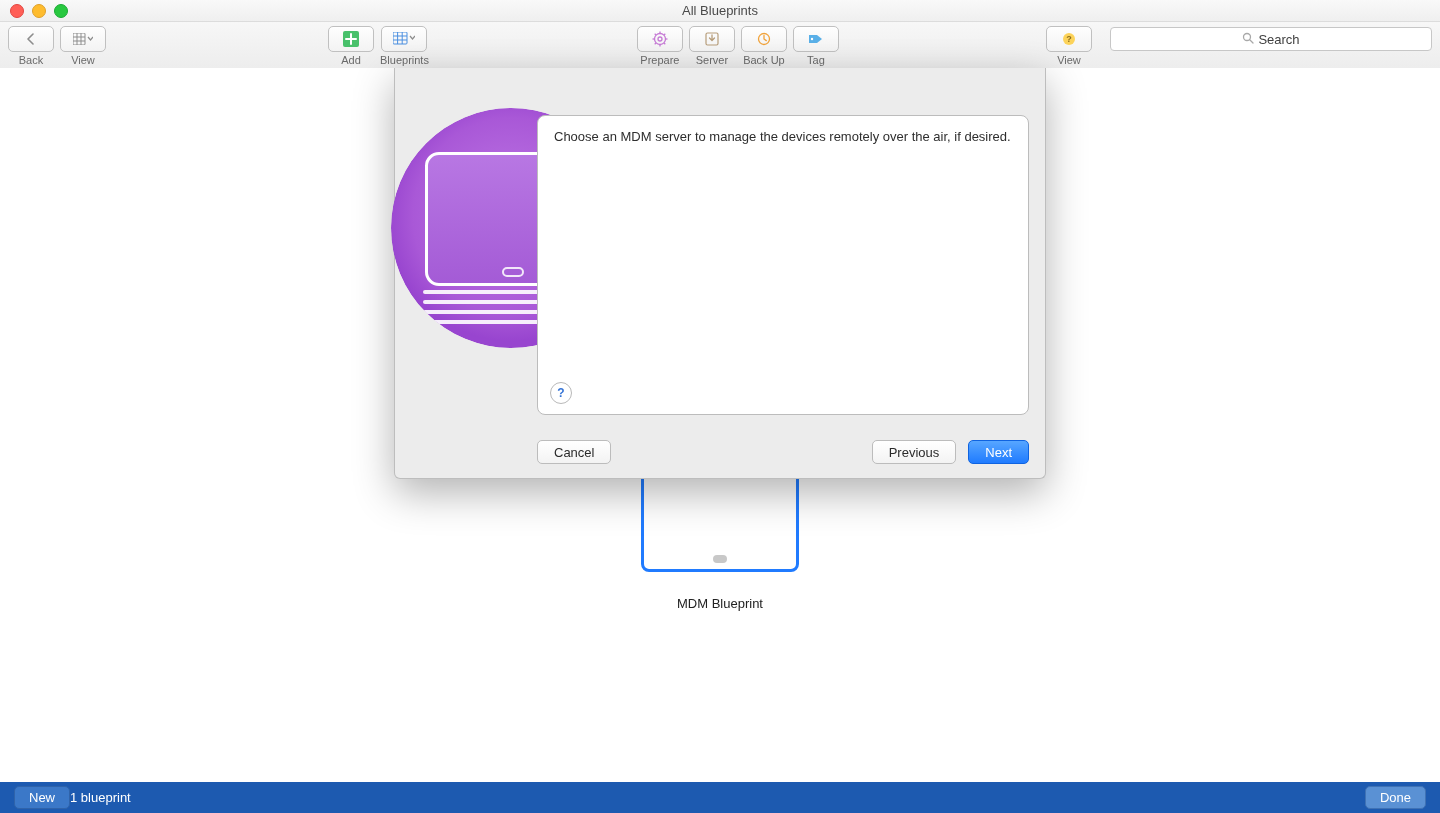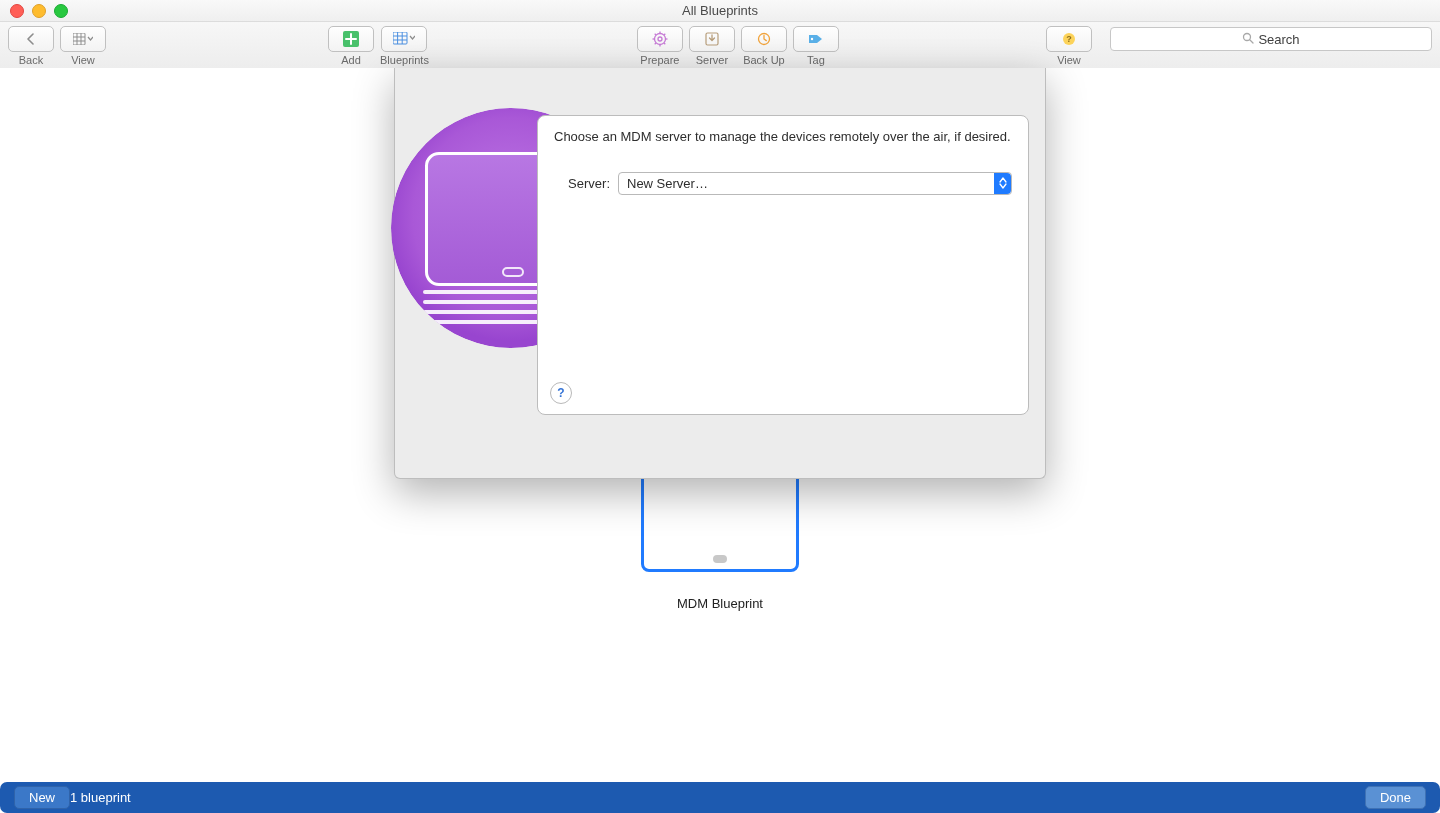--- a/index.html
+++ b/index.html
@@ -44,21 +44,21 @@
   .illus .ipad{position:absolute;left:34px;top:44px;width:170px;height:128px;border-radius:14px;background:linear-gradient(#b877e3,#a45bd6);border:3px solid #ffffff;}
   .illus .home{position:absolute;left:50%;bottom:6px;transform:translateX(-50%);width:18px;height:6px;border:2px solid #fff;border-radius:6px;opacity:.85;}
   .illus .stackline{position:absolute;left:32px;height:4px;width:176px;border-radius:2px;background:#fff;opacity:.9;}
   .illus .s1{top:182px;} .illus .s2{top:192px;} .illus .s3{top:202px;} .illus .s4{top:212px;}
   
   .sheet-btns{position:absolute;left:142px;right:16px;bottom:14px;display:flex;gap:12px;}
   .mbtn{height:22px;padding:0 16px;border:1px solid #bcbcbc;border-radius:5px;background:linear-gradient(#ffffff,#f3f3f3);font-size:13px;color:#2b2b2b;display:flex;align-items:center;justify-content:center;}
   .mbtn.primary{background:linear-gradient(#57a6ff,#1f7bff);border:1px solid #0f63e0;color:#fff;}
   .sheet-btns .grow{flex:1;}
   
-  .bottombar{position:absolute;left:0;right:0;bottom:0;height:31px;background:#1d5ab0;color:#fff;display:flex;align-items:center;padding:0 14px;font-size:13px;border-radius:7px;}
+  .bottombar{position:absolute;left:0;right:0;bottom:0;height:31px;background:#1d5ab0;color:#fff;display:flex;align-items:center;padding:0 14px;font-size:13px;}
   .bottombar .bbtn{height:21px;padding:0 14px;border-radius:5px;background:#3b78c8;border:1px solid #2f63aa;display:flex;align-items:center;color:#fff;}
   .bottombar .bbtn.done{background:#5a91d4;border:1px solid #3f72b5;}
   .bottombar .mid{flex:1;text-align:left;}
 </style>
 </head>
 <body>
 
 <div class="titlebar">
   <div class="traffic">
     <span class="tclose"></span>
@@ -231,40 +231,38 @@
     <div class="stackline s1"></div>
       <div class="stackline s2"></div>
       <div class="stackline s3"></div>
       <div class="stackline s4"></div>
   </div>
 
 
   <div class="panel">
     <div class="desc">Choose an MDM server to manage the devices remotely over the air, if desired.</div>
 
-    <div class="row-server">
-      <label>Server:</label>
-      <div class="popup">
-        <span>New Server…</span>
-        <span class="popup-end">
-          <svg width="8" height="6" viewBox="0 0 8 6">
-              <path d="M1 5 L4 1 L7 5" fill="none" stroke="#fff" stroke-width="1.3" stroke-linecap="round" stroke-linejoin="round"></path>
-            </svg>
-          <svg width="8" height="6" viewBox="0 0 8 6">
-              <path d="M1 1 L4 5 L7 1" fill="none" stroke="#fff" stroke-width="1.3" stroke-linecap="round" stroke-linejoin="round"></path>
-            </svg>
-        </span>
-      </div>
-    </div>
 
     <div class="helpbtn">
       <span>?</span>
     </div>
   </div>
 
+  <div class="sheet-btns">
+    <div class="mbtn">
+        <span>Cancel</span>
+      </div>
+    <div class="grow"></div>
+    <div class="mbtn">
+        <span>Previous</span>
+      </div>
+    <div class="mbtn primary">
+        <span>Next</span>
+      </div>
+  </div>
 </div>
 
 <div class="bottombar">
   <div class="bbtn">
       <span>New</span>
     </div>
   <div class="mid">1 blueprint</div>
   <div class="bbtn done">
       <span>Done</span>
     </div>

